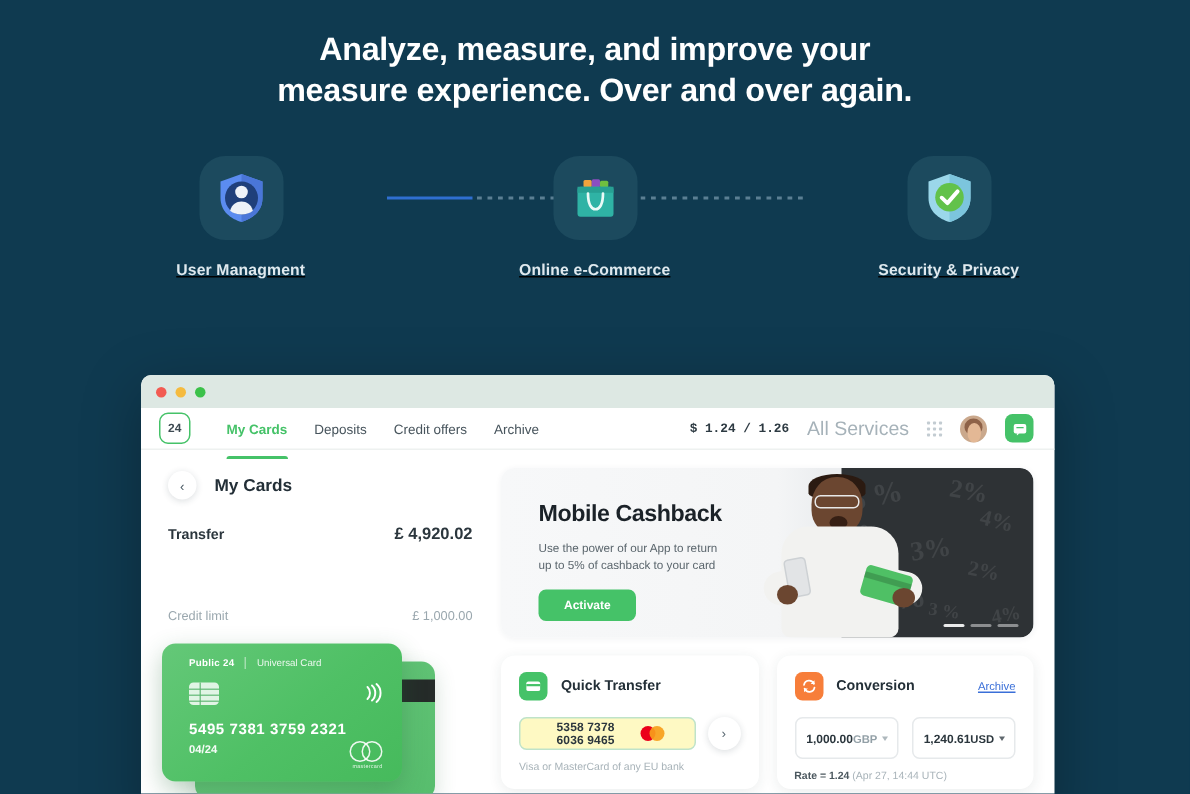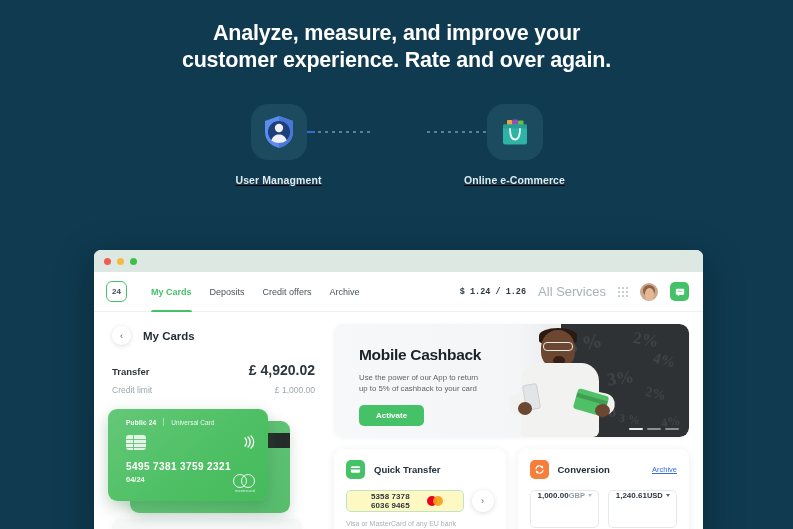--- a/index.html
+++ b/index.html
@@ -109,21 +109,21 @@
     align-items: center;
     padding-left: 10px;
     gap: 6px;
   }
   .dot { width: 7px; height: 7px; border-radius: 50%; }
   .dot.red { background: #f25b52; }
   .dot.yellow { background: #f5bb3f; }
   .dot.green { background: #3bc14a; }
 
   .navbar {
-    height: 40px;
+    height: 28px;
     background: #ffffff;
     border-bottom: 1px solid #eef1f0;
     display: flex;
     align-items: center;
     padding: 0 14px 0 12px;
   }
   .logo {
     width: 21px; height: 21px;
     border: 1.3px solid #45c268;
     border-radius: 6px;
@@ -247,30 +247,30 @@
     color: #232f37;
   }
   .bal-row {
     display: flex;
     justify-content: space-between;
     align-items: baseline;
     margin-top: 17px;
     padding: 0 5px 0 4px;
   }
   .bal-label { font-size: 9.5px; font-weight: bold; color: #2b363d; }
-  .bal-value { font-size: 14px; font-weight: bold; color: #2b363d; }
+  .bal-value { font-size: 11px; font-weight: bold; color: #2b363d; }
   .lim-row {
     display: flex;
     justify-content: space-between;
     align-items: baseline;
     margin-top: 7px;
     padding: 0 5px 0 4px;
   }
   .lim-label { font-size: 8.5px; color: #9aa7ae; }
-  .lim-value { font-size: 8.5px; color: #9aa7ae; }
+  .lim-value { font-size: 8.5px; color: #9aa7ae; margin-top: 36px; }
 
   
   .card-stack {
     position: relative;
     margin-top: 14px;
     height: 102px;
     padding-left: 4px;
   }
   .card-back {
     position: absolute;
@@ -620,25 +620,25 @@
     color: #a8b3b9;
   }
   .conv-row {
     margin-top: 11px;
     display: flex;
     gap: 9px;
   }
   .conv-field {
     flex: 1;
     min-width: 0;
-    height: 38px;
+    height: 28px;
     border: 1px solid #e6e9eb;
     border-radius: 5px;
     display: flex;
-    align-items: flex-start;
+    align-items: center;
     padding: 0 7px;
     background: #ffffff;
   }
   .conv-amount {
     font-size: 8px;
     color: #2b363d;
     font-weight: 600;
   }
   .conv-cur {
     margin-left: auto;
@@ -666,21 +666,21 @@
   .conv-rate b { color: #4c585f; font-weight: bold; }
 </style>
 </head>
 <body>
 
 <div class="page">
 
   <div class="hero">
     <h1>
       <span class="l1">Analyze, measure, and improve your</span>
-      <span class="l2">customer experience. Rate and over again.</span>
+      <span class="l2">measure experience. Over and over again.</span>
     </h1>
   </div>
 
   <div class="features">
     <div class="line-solid"></div>
     <div class="line-dot1"></div>
     <div class="line-dot2"></div>
 
     <div class="feat-row">
       <div class="feature">
@@ -703,20 +703,31 @@
             <rect x="13.5" y="3.5" width="5.5" height="5.5" rx="1" fill="#8b4ec0"></rect>
             <rect x="19" y="4.5" width="5.5" height="4.5" rx="1" fill="#6fbf3f"></rect>
             <rect x="4" y="8.5" width="24" height="20" rx="2" fill="#2fb3a5"></rect>
             <rect x="4" y="8.5" width="24" height="4" fill="#27a093"></rect>
             <path d="M11 13 C11 20 13.2 23.5 16 23.5 C18.8 23.5 21 20 21 13" fill="none" stroke="#eafaf7" stroke-width="1.8" stroke-linecap="round"></path>
           </svg>
         </div>
         <div class="feat-label">Online e-Commerce</div>
       </div>
 
+      <div class="feature">
+        <div class="feat-icon">
+          <svg width="32" height="34" viewBox="0 0 32 34">
+            <path d="M16 1 L30 6 V17 C30 26 23 31 16 33 C9 31 2 26 2 17 V6 Z" fill="#9bd7ea"></path>
+            <path d="M16 1 L30 6 V17 C30 26 23 31 16 33 Z" fill="#7cc5dd"></path>
+            <circle cx="16" cy="16.5" r="9.5" fill="#62c24a"></circle>
+            <path d="M10.8 16.8 L14.6 20.4 L21.4 12.6" fill="none" stroke="#ffffff" stroke-width="2.6" stroke-linecap="round" stroke-linejoin="round"></path>
+          </svg>
+        </div>
+        <div class="feat-label">Security &amp; Privacy</div>
+      </div>
     </div>
   </div>
 
   <div class="app-window">
 
     <div class="titlebar">
       <span class="dot red"></span>
       <span class="dot yellow"></span>
       <span class="dot green"></span>
     </div>

